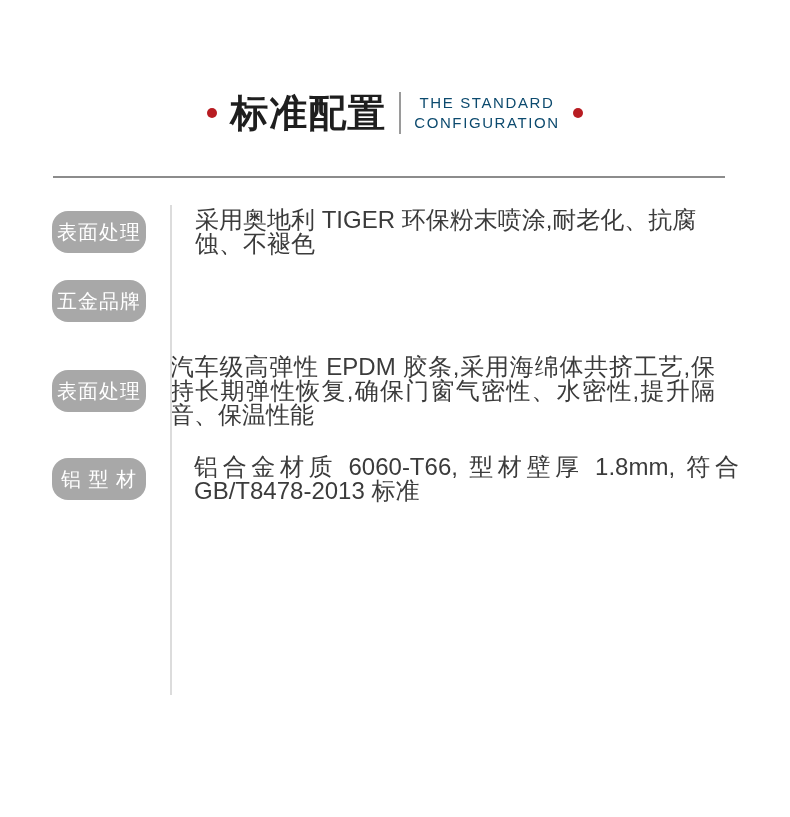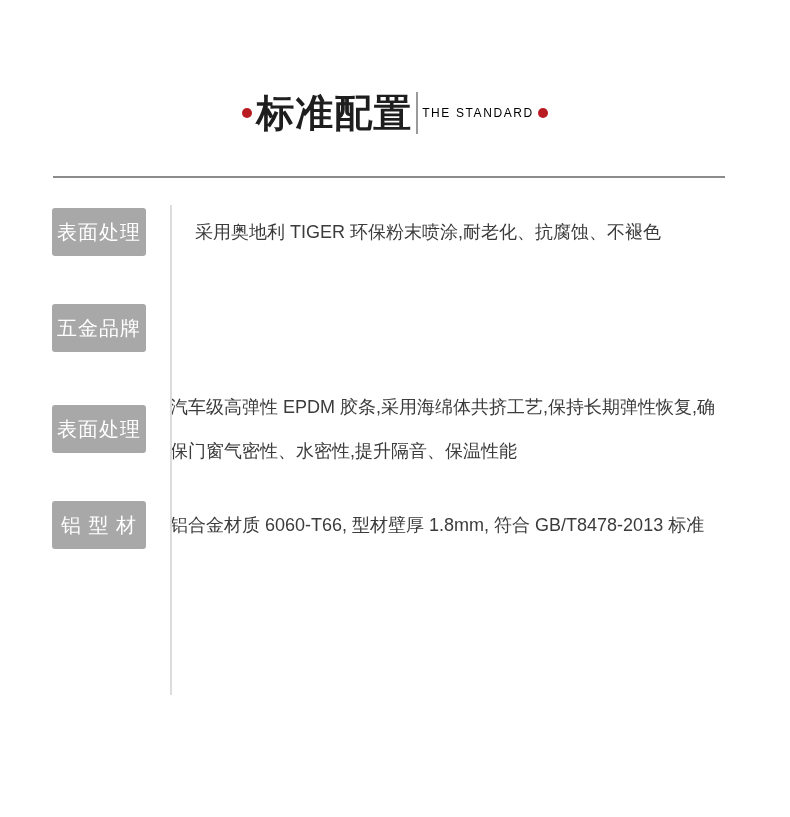--- a/index.html
+++ b/index.html
@@ -7,89 +7,90 @@
   .page {
     position:relative;
     width:790px; height:817px;
     background:var(--page_bg, #fff);
     font-family:"Liberation Sans", sans-serif;
     overflow:hidden;
   }
   
   .header {
     display:flex; align-items:center; justify-content:center;
-    padding-top:91px; gap:4px; height:135px;
+    padding-top:91px; gap:13px; height:135px;
   }
   .dot {
     width:10px; height:10px; border-radius:50%;
     background:var(--accent, #b81c22);
     flex:0 0 auto;
   }
   .title-cn {
     font-size:38px; font-weight:700; color:var(--title, #1e1e1e);
     line-height:44px; letter-spacing:1px; white-space:nowrap;
   }
   .title-vbar {
     width:2px; height:42px; background:#9a9a9a; flex:0 0 auto;
   }
   .title-en {
-    font-size:12px; font-weight:500; letter-spacing:1.6px;
-    color:#000000; line-height:20px; white-space:nowrap;text-align:center;
+    font-size:15px; font-weight:500; letter-spacing:1.6px;
+    color:#0c4a6e; line-height:20px; white-space:nowrap;text-align:center;
   }
   .hrule {
     height:2px; background:var(--rule, #8c8c8c);
     margin:41px 65px 0 53px;
   }
   
   .content {
     position:relative;
     margin-top:30px;
     padding-left:52px;
   }
   .vline {
     position:absolute; left:170px; top:-3px;
     width:2px; height:490px;
     background:var(--vline, #dcdcdc);
   }
   .row { display:flex; align-items:center; }
-  .row + .row.m1 { margin-top:48px;justify-content:space-between; }
+  .row + .row.m1 { margin-top:24px;justify-content:space-between; }
   .row + .row.m2 { margin-top:33px; }
-  .row + .row.m3 { margin-top:28px; }
+  .row + .row.m3 { margin-top:28px;gap:24px; }
   .row + .row.m4 { margin-top:22px; }
   .row:first-child { margin-top:12px; }
   .pill {
-    flex:0 0 94px; width:94px; height:48px;
+    flex:0 0 94px; width:94px; height:42px;
     background:var(--pill_bg, #a8a8a8);
     color:var(--pill_text, #ffffff);
-    border-radius:3px;
+    border-radius:16px;
     display:flex; align-items:center; justify-content:center;
     font-size:20px; letter-spacing:1px; white-space:pre;
   }
   .desc {
     margin-left:49px; width:545px;
-    font-size:18px; line-height:44px;
+    font-size:24px; line-height:24px;
     color:var(--text, #3b3b3b);
   }
   .desc.just {
     text-align:justify;
     text-justify:inter-ideograph;
     margin-left:24px;
   }
 </style>
 </head>
 <body>
 
 <div class="page">
 
   <header class="header">
     <span class="dot"></span>
     <h1 class="title-cn">标准配置</h1>
     <span class="title-vbar"></span>
     <div class="title-en">
       <div>THE STANDARD</div>
+      <div>CONFIGURATION</div>
     </div>
     <span class="dot"></span>
   </header>
 
   <div class="hrule"></div>
 
   <main class="content">
     <div class="vline"></div>
 
     <section class="row">

